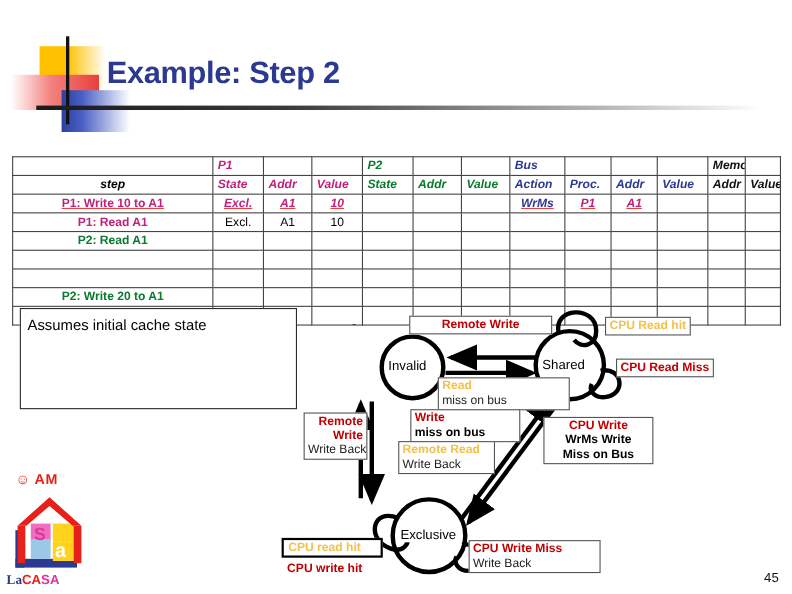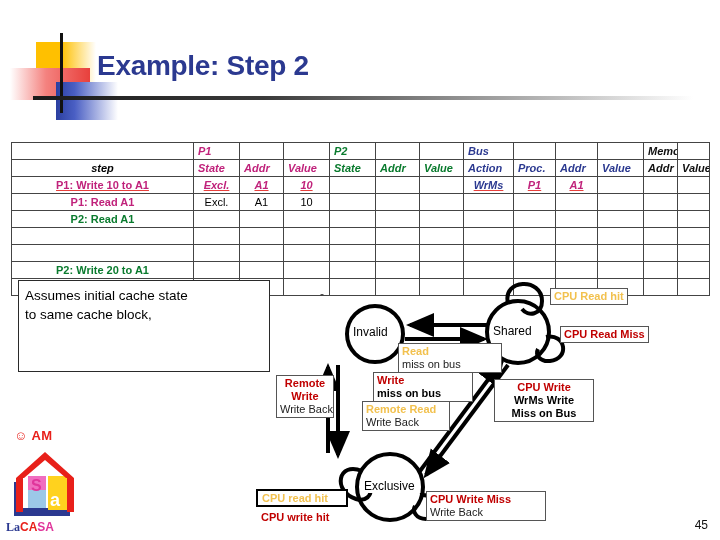--- a/index.html
+++ b/index.html
@@ -313,21 +313,20 @@
         <td class=""></td>
         <td class=""></td>
         <td class=""></td>
         <td class=""></td>
       </tr>
     </tbody>
 </table>
 
 <div id="assume-box">
   <div>Assumes initial cache state</div>
-  <div>to same cache block,</div>
 </div>
 
 <div id="diagram">
 
   <svg width="470" height="265">
     <defs>
       <marker id="ah" markerWidth="7" markerHeight="7" refX="6" refY="3" orient="auto">
         <path d="M0,0 L7,3 L0,6 Z" fill="#000"></path>
       </marker>
     </defs>
@@ -357,40 +356,43 @@
     <line x1="170" y1="196" x2="252" y2="86" stroke="#000" stroke-width="4" marker-end="url(#ah)"></line>
     <line x1="258" y1="90" x2="176" y2="200" stroke="#000" stroke-width="4" marker-end="url(#ah)"></line>
   </svg>
 
   <span class="tiny-dash">-</span>
 
   <span class="state-text" style="left:103px; top:50px;">Invalid</span>
   <span class="state-text" style="left:243px; top:49px;">Shared</span>
   <span class="state-text" style="left:114px; top:204px;">Exclusive</span>
 
+  <div class="dlabel" style="left:122px; top:12px; width:130px; text-align:center;">
+    <span class="red">Remote Write</span>
+  </div>
 
   <div class="dlabel" style="left:300px; top:13px;">
     <span class="gold">CPU Read hit</span>
   </div>
 
   <div class="dlabel" style="left:310px; top:51px;">
     <span class="red">CPU Read Miss</span>
   </div>
 
-  <div class="dlabel" style="left:148px; top:68px; width:104px;">
+  <div class="dlabel" style="left:148px; top:68px; width:120px;">
     <div class="gold">Read</div>
     <div class="plain">miss on bus</div>
   </div>
 
   <div class="dlabel" style="left:123px; top:97px; width:100px;">
     <div class="red">Write</div>
     <div class="black">miss on bus</div>
   </div>
 
-  <div class="dlabel" style="left:26px; top:100px; width:58px; text-align:center;">
+  <div class="dlabel" style="left:26px; top:100px; width:58px; text-align:right;">
     <div class="red">Remote</div>
     <div class="red">Write</div>
     <div class="plain">Write Back</div>
   </div>
 
   <div class="dlabel" style="left:112px; top:126px; width:88px;">
     <div class="gold">Remote Read</div>
     <div class="plain">Write Back</div>
   </div>
 

